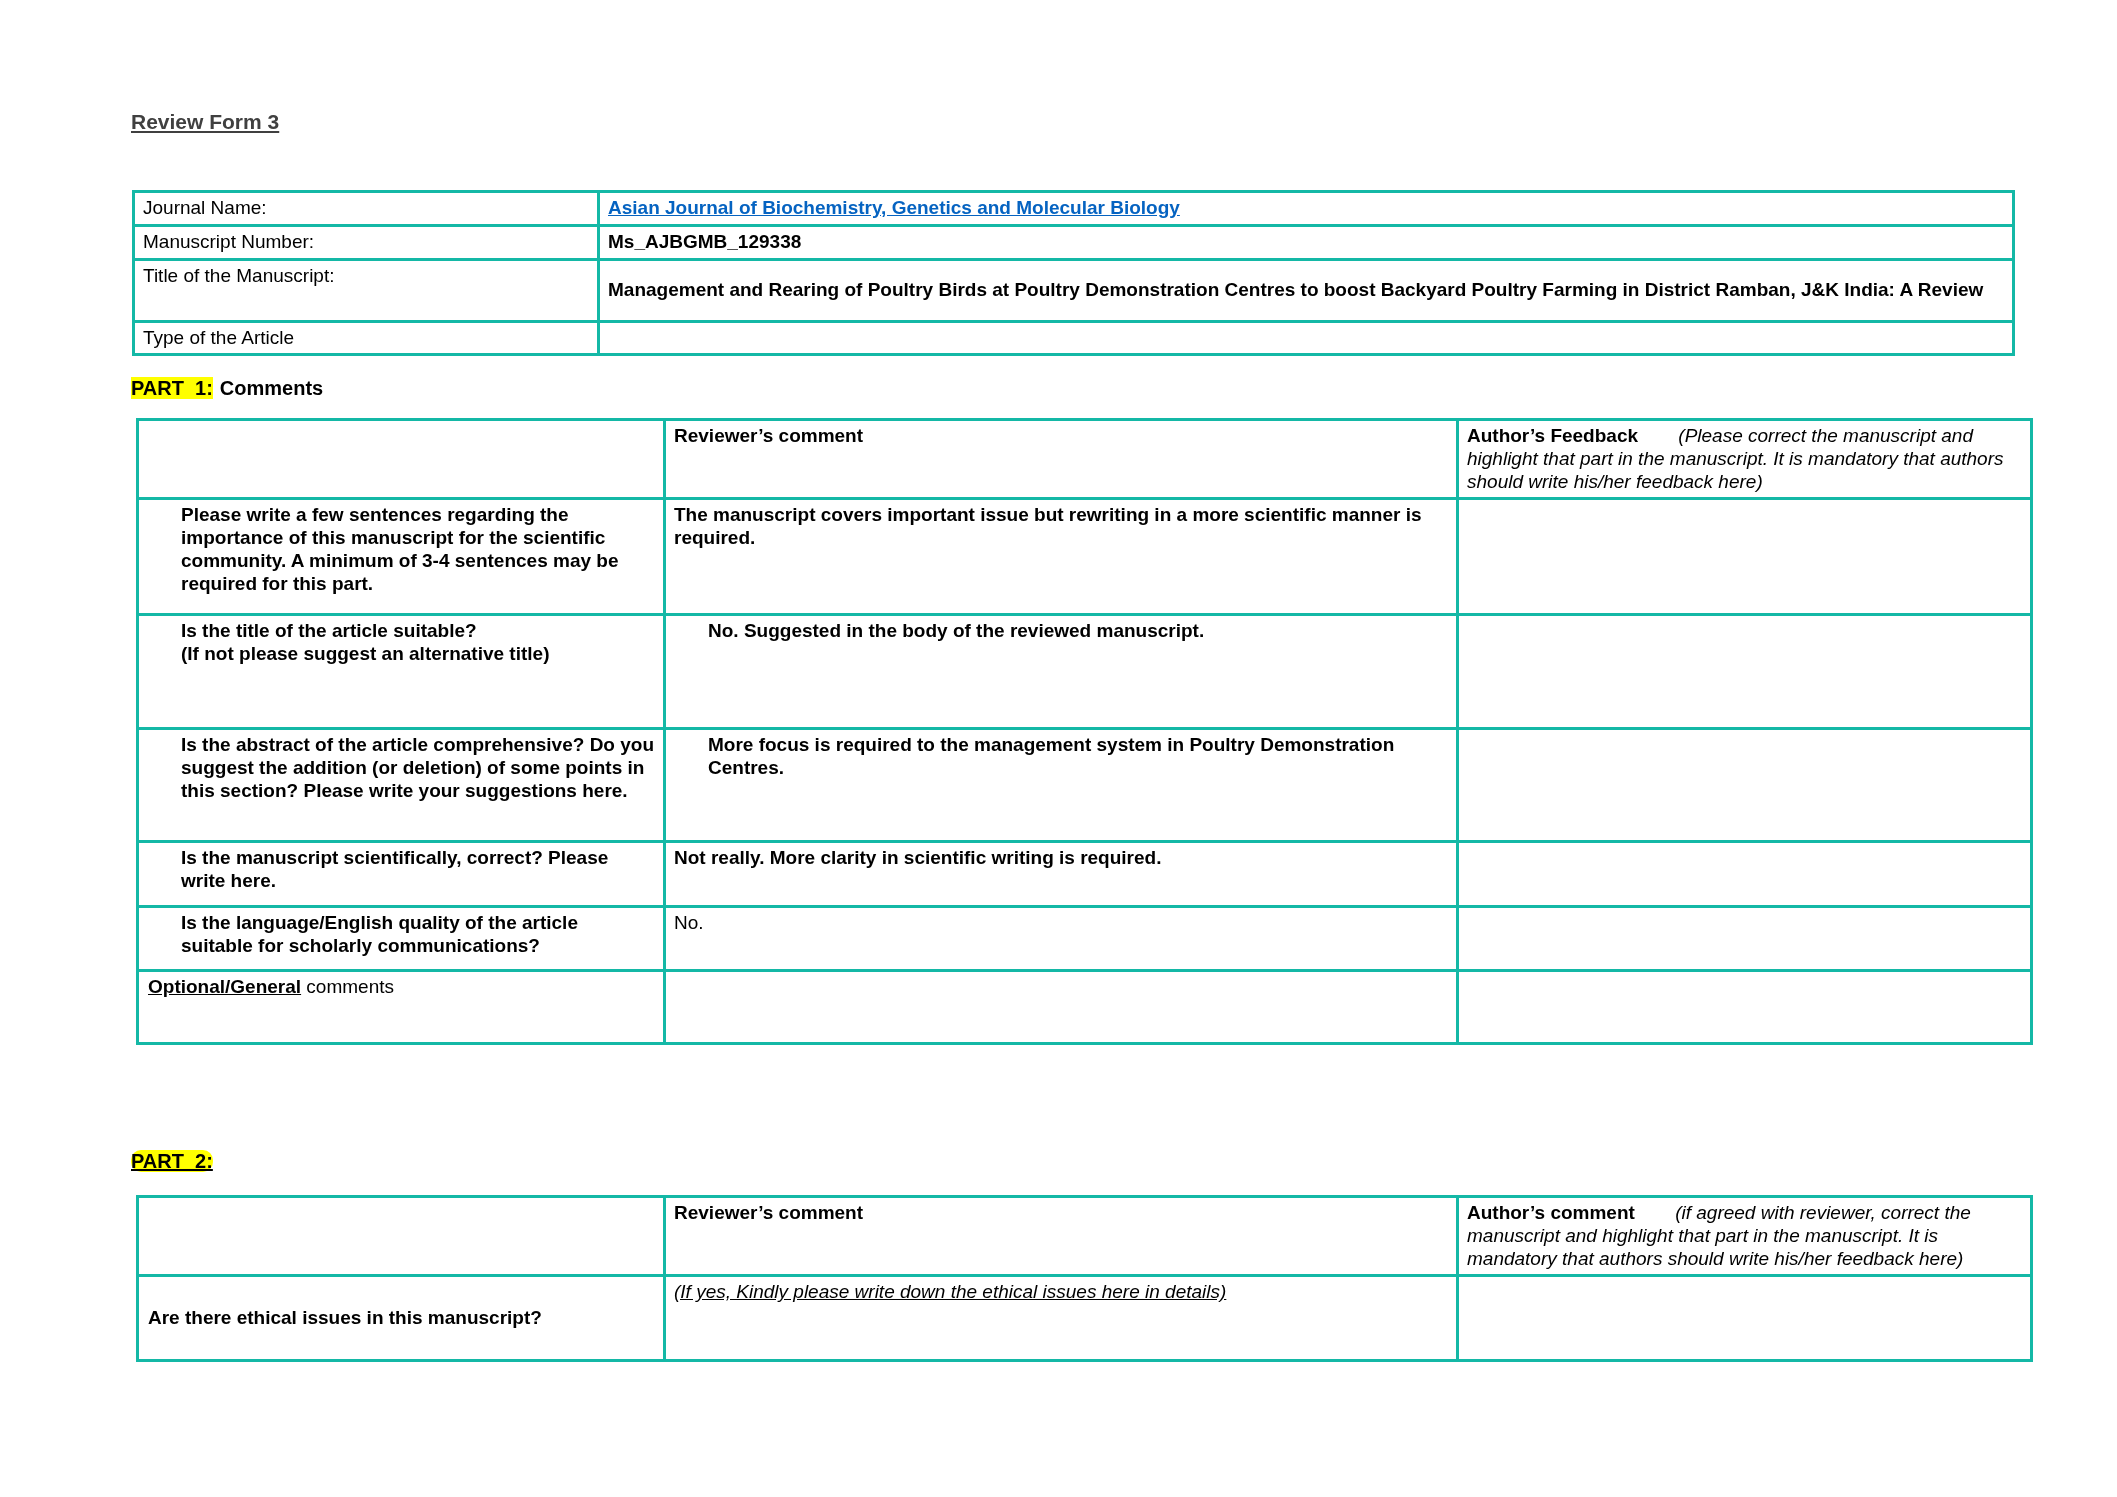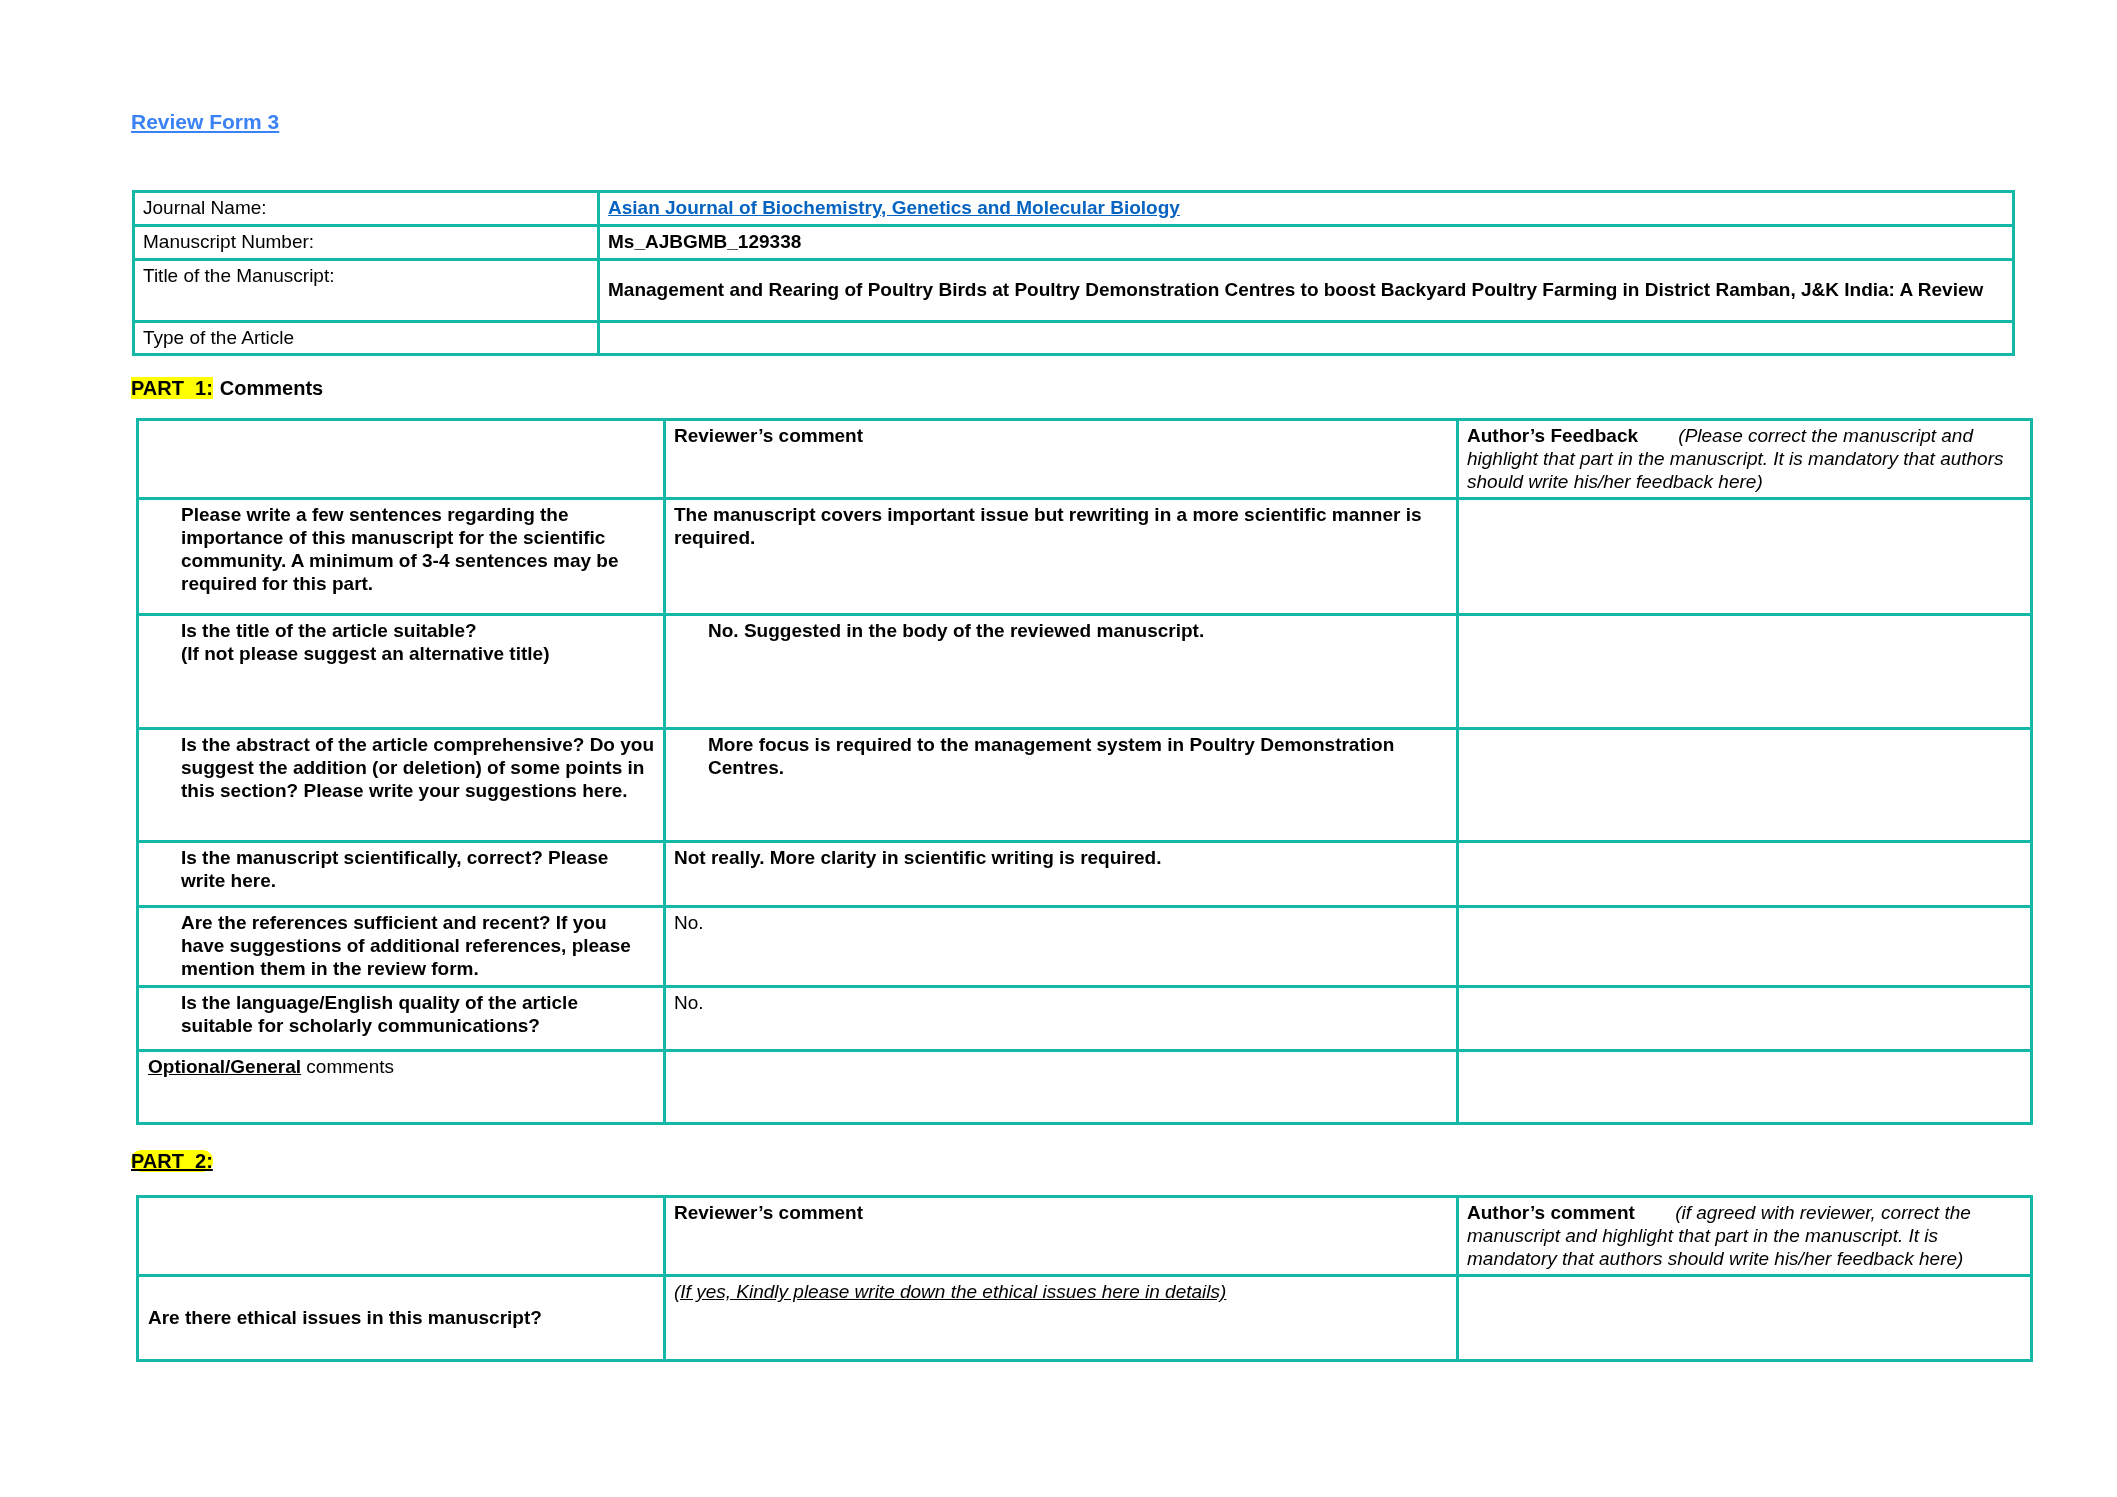--- a/index.html
+++ b/index.html
@@ -12,21 +12,21 @@
     font-family: "Liberation Sans", sans-serif;
     color: #000000;
     overflow: hidden;
   }
   .doc-title {
     position: absolute;
     left: 131px;
     top: 110px;
     font-size: 21px;
     font-weight: bold;
-    color: #3b82f6;
+    color: #404040;
     text-decoration: underline;
     text-align: center;
   }
   table { border-collapse: collapse; table-layout: fixed; }
   td { border: 3px solid #14b8a6; vertical-align: top; padding: 4px 8px; font-size: 19px; line-height: 1.2; word-wrap: break-word; }
 
   
   .meta-table { position: absolute; left: 132px; top: 190px; width: 1880px; }
   .meta-table .label { font-weight: normal; }
   .meta-table .val { font-weight: bold; }
@@ -143,25 +143,20 @@
         <td class="c indent"><span>More focus is required to the management system in Poultry Demonstration Centres.</span></td>
         <td></td>
       </tr>
 
       <tr class="h65">
         <td class="q"><span class="q-text">Is the manuscript scientifically, correct? Please write here.</span></td>
         <td class="c"><span>Not really. More clarity in scientific writing is required.</span></td>
         <td></td>
       </tr>
 
-      <tr class="h80">
-        <td class="q"><span class="q-text">Are the references sufficient and recent? If you have suggestions of additional references, please mention them in the review form.</span></td>
-        <td class="c"><span class="normal">No.</span></td>
-        <td></td>
-      </tr>
 
       <tr class="h64">
         <td class="q"><span class="q-text">Is the language/English quality of the article suitable for scholarly communications?</span></td>
         <td class="c"><span class="normal">No.</span></td>
         <td></td>
       </tr>
 
       <tr class="h73">
         <td class="opt"><span class="u-bold">Optional/General</span><span> comments</span></td>
         <td></td>

